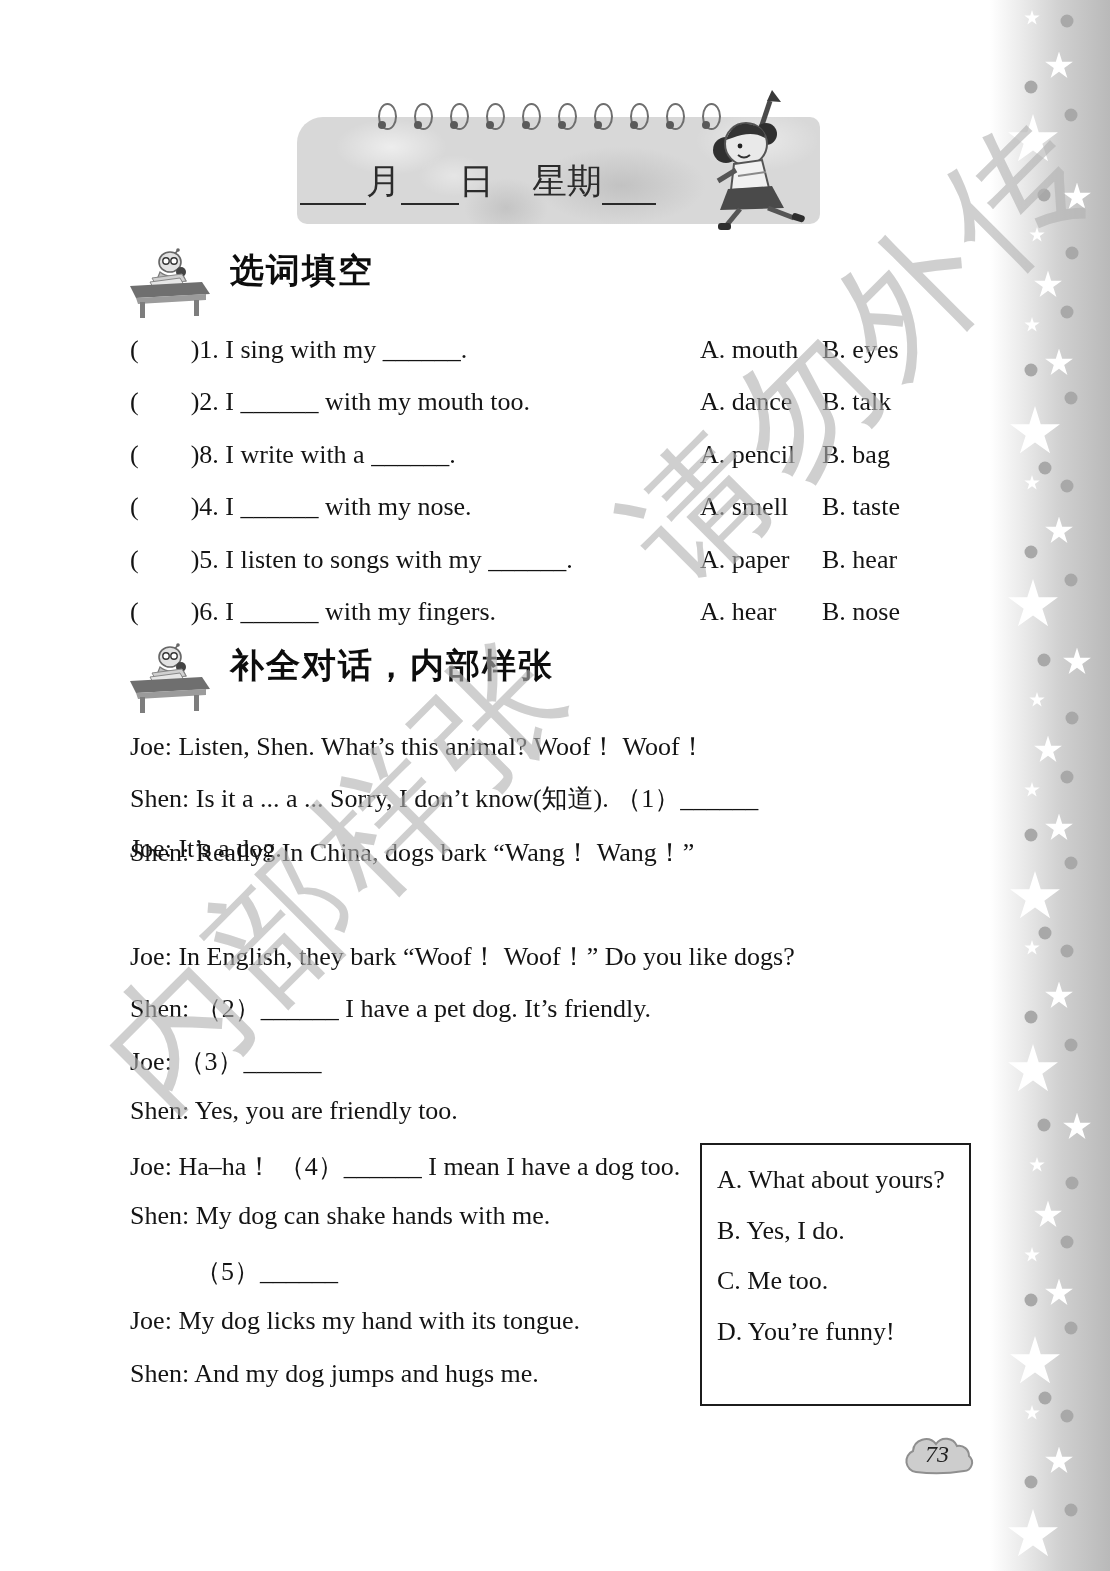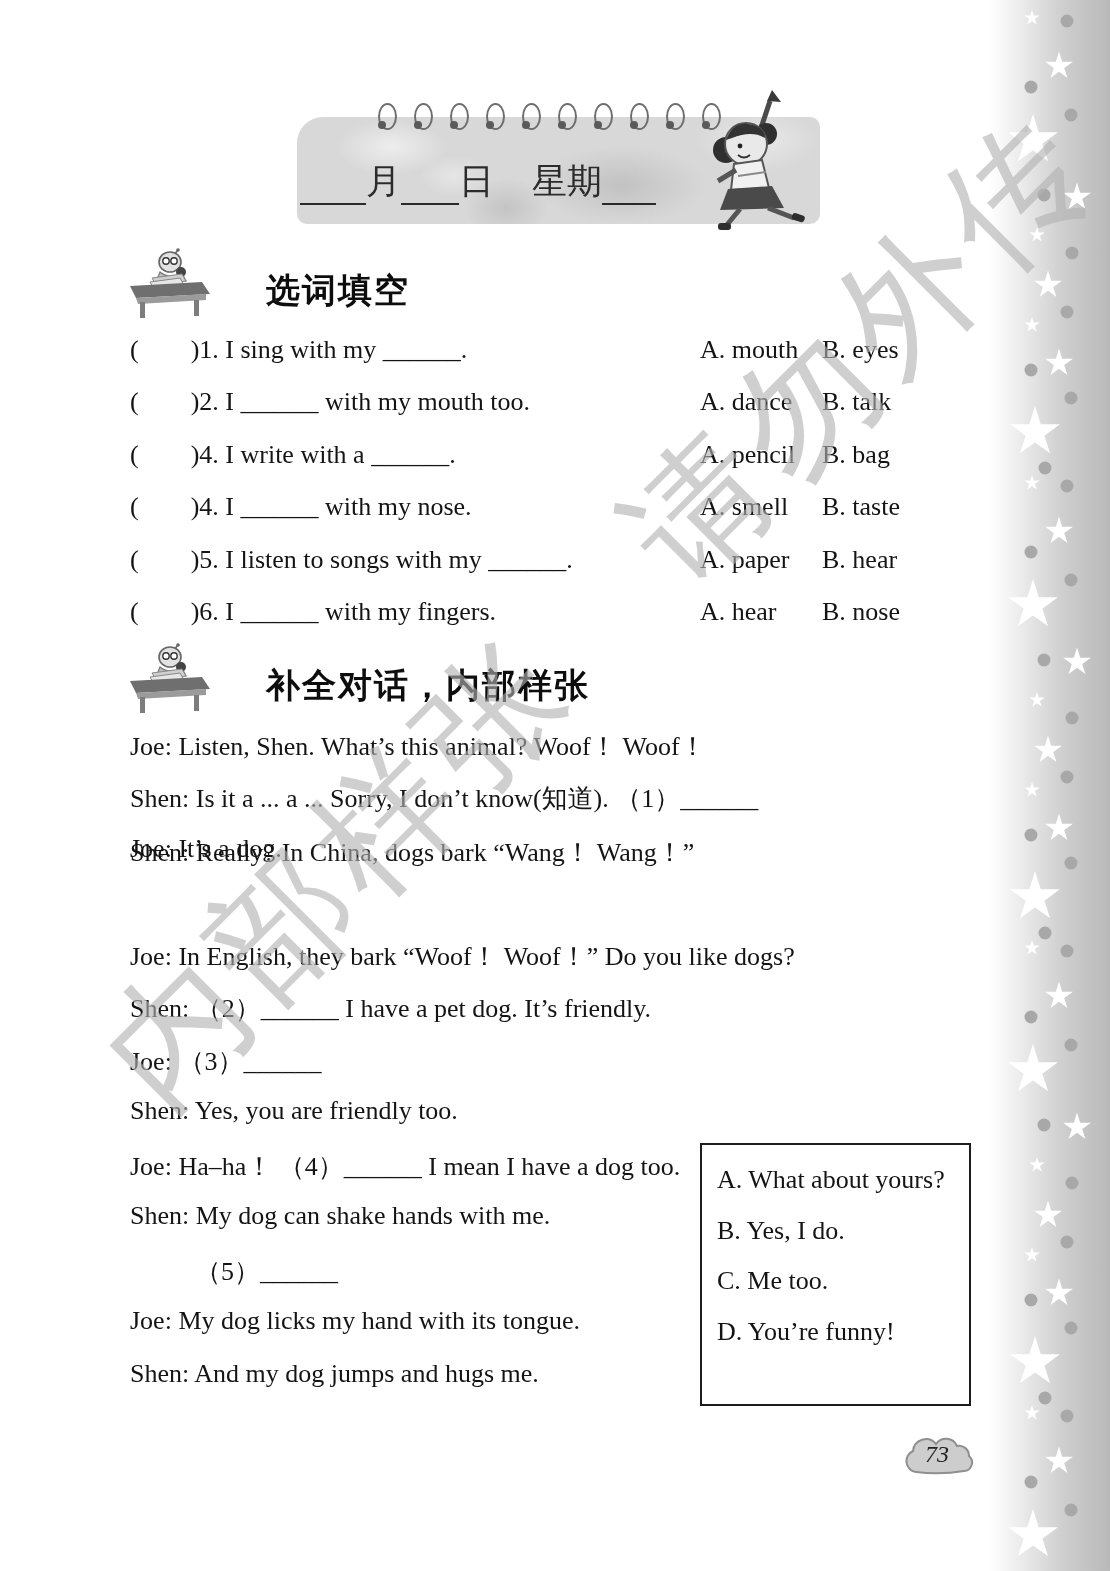--- a/index.html
+++ b/index.html
@@ -32,21 +32,21 @@
   .ring{display:inline-block;width:15px;height:23px;border:2.5px solid #6e6e6e;border-radius:50%;
       margin-right:17px;position:relative;background:transparent;}
   .ring::after{content:'';position:absolute;width:8px;height:8px;background:#5a5a5a;border-radius:50%;
       left:-2px;bottom:-1px;}
   .banner-date{position:absolute;left:300px;top:158px;z-index:3;display:flex;align-items:flex-end;
       font-family:"DejaVu Sans","Liberation Sans",sans-serif;font-size:35px;font-weight:500;color:#2b2b2b;}
   .blank{display:inline-block;border-bottom:2.5px solid #2a2a2a;height:44px;}
   .girl{position:absolute;left:668px;top:88px;z-index:5;}
 
   
-  .sec-header{position:absolute;left:126px;display:flex;align-items:flex-end;z-index:2;gap:36px;}
+  .sec-header{position:absolute;left:126px;display:flex;align-items:flex-start;z-index:2;}
   .sec-title{font-family:"DejaVu Sans","Liberation Sans",sans-serif;font-size:34px;font-weight:800;
       color:#0d0d0d;letter-spacing:2px;margin-left:16px;padding-bottom:6px;}
 
   
   .ex-row{position:absolute;left:0;width:990px;height:40px;font-size:26px;white-space:pre;}
   .ex-q{position:absolute;left:130px;top:0;}
   .ex-a{position:absolute;left:700px;top:0;}
   .ex-b{position:absolute;left:822px;top:0;}
 
   
@@ -188,21 +188,21 @@
       <span class="ex-q">(        )1. I sing with my ______.</span>
       <span class="ex-a">A. mouth</span>
       <span class="ex-b">B. eyes</span>
     </div>
     <div class="ex-row" style="top:387px">
       <span class="ex-q">(        )2. I ______ with my mouth too.</span>
       <span class="ex-a">A. dance</span>
       <span class="ex-b">B. talk</span>
     </div>
     <div class="ex-row" style="top:440px">
-      <span class="ex-q">(        )4. I write with a ______.</span>
+      <span class="ex-q">(        )8. I write with a ______.</span>
       <span class="ex-a">A. pencil</span>
       <span class="ex-b">B. bag</span>
     </div>
     <div class="ex-row" style="top:492px">
       <span class="ex-q">(        )4. I ______ with my nose.</span>
       <span class="ex-a">A. smell</span>
       <span class="ex-b">B. taste</span>
     </div>
     <div class="ex-row" style="top:545px">
       <span class="ex-q">(        )5. I listen to songs with my ______.</span>

